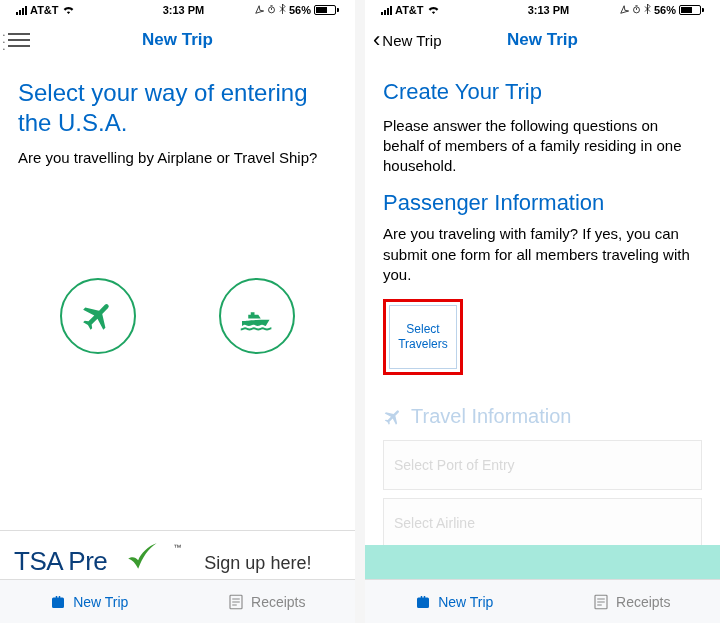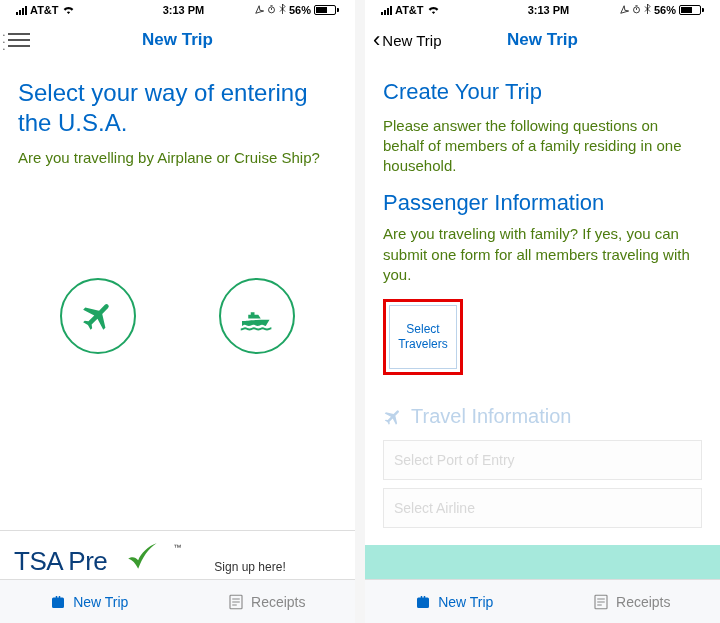--- a/index.html
+++ b/index.html
@@ -56,57 +56,57 @@
   .hamburger span:nth-child(1){top:0}
   .hamburger span:nth-child(2){top:6px}
   .hamburger span:nth-child(3){top:12px}
   .hamburger .dots { position:absolute; left:-5px; top:-1px; font-size:5px; line-height:7px; color:#555; }
   .back-chevron { font-size:22px; font-weight:300; margin-right:2px; }
 
   
   .content { flex:1; padding: 18px 18px 0 18px; overflow:hidden; }
   h1.head-blue { color:#0068c7; font-weight:400; font-size:24px; line-height:1.25; margin-bottom:10px; }
   h2.head-blue { color:#0068c7; font-weight:400; font-size:22px; margin:14px 0 8px 0; }
-  .body-text { color:#4d7c0f; font-size:15px; line-height:1.35; }
+  .body-text { color:#000000; font-size:15px; line-height:1.35; }
 
   
   .option-row { display:flex; justify-content:space-around; margin-top:110px; }
   .circle-btn {
     width:76px; height:76px; border-radius:50%;
     border:2px solid #1fa463; background:#fff;
     display:flex; align-items:center; justify-content:center;
     color:#1fa463;
   }
   .circle-btn svg { fill:#1fa463; }
 
   
   .tsa-promo { border-top:1px solid #ddd; padding:8px 14px 2px 14px; display:flex; align-items:flex-end; gap:17px; }
   .tsa-text { font-family: "Helvetica Neue", Arial; font-size:26px; font-weight:400; color:#0a3e7a; letter-spacing:-0.5px; }
-  .tsa-sub { font-size:12px; color:#333; margin-left:16px; margin-bottom:3px; }
+  .tsa-sub { font-size:18px; color:#333; margin-left:6px; margin-bottom:3px; }
   .tsa-check svg { width:34px; height:34px; }
 
   
   .tab-bar { height:44px; background:#f7f8fa; border-top:1px solid #ddd; display:flex; }
   .tab { flex:1; display:flex; align-items:center; justify-content:center; gap:6px; font-size:14px; }
   .tab.active { color:#0068c7; }
   .tab.inactive { color:#888; }
   .tab svg { width:18px; height:18px; }
 
   
   .select-travelers-wrap { margin-top:14px; display:inline-block; border:3px solid #e40000; padding:3px; }
   .select-travelers {
     width:68px; height:64px; border:1px solid #bcd3ea; background:#fff;
     color:#0068c7; font-size:12px; display:flex; align-items:center; justify-content:center;
     text-align:center; line-height:1.25;
   }
   .section-disabled { margin-top:30px; }
   .section-disabled .title-row { display:flex; align-items:center; gap:8px; color:#bcd3ea; font-size:20px; margin-bottom:12px;margin-top:22px; }
   .section-disabled .title-row svg { fill:#bcd3ea; width:20px; height:20px; }
   .faux-input {
-    height:40px; border:1px solid #e8e8e8; background:#fdfdfd;
+    height:50px; border:1px solid #e8e8e8; background:#fdfdfd;
     color:#d8d8d8; display:flex; align-items:center; padding:0 10px;
     font-size:14px; margin-bottom:8px;
   }
 
   
   .teal-bar { height:34px; background:#a6e9dc; }
 </style>
 </head>
 <body>
 
@@ -157,21 +157,21 @@
           <span></span>
           <span></span>
         <div class="dots">•<br>•<br>•</div>
       </div>
     </div>
     <div class="nav-title">New Trip</div>
   </div>
 
   <div class="content">
     <h1 class="head-blue">Select your way of entering the U.S.A.</h1>
-    <p class="body-text">Are you travelling by Airplane or Cruise Ship?</p>
+    <p class="body-text">Are you travelling by Airplane or Travel Ship?</p>
 
     <div class="option-row">
       <div class="circle-btn">
         <svg width="36" height="36" viewBox="0 0 24 24">
             <path d="M21 16v-2l-8-5V3.5a1.5 1.5 0 0 0-3 0V9l-8 5v2l8-2.5V19l-2 1.5V22l3.5-1 3.5 1v-1.5L13 19v-5.5l8 2.5z" transform="rotate(45 12 12)"></path>
           </svg>
       </div>
       <div class="circle-btn">
         <svg width="40" height="40" viewBox="0 0 64 64">
             <path d="M8 40c12 0 10-2 44-2l-6 10c-2 0-3-2-6-2s-4 2-7 2-4-2-7-2-4 2-7 2-4-2-7-2c-2 0-3 2-4 2v-8zM18 36v-6h16l4 6H18zm4-10h6v4h-6z"></path>

